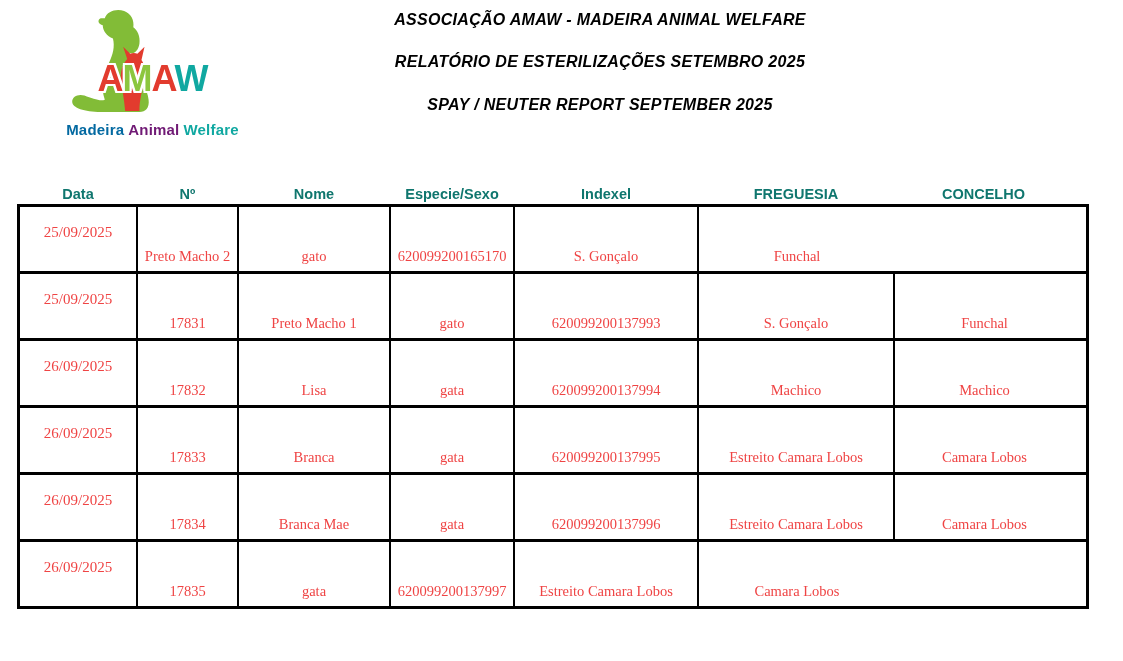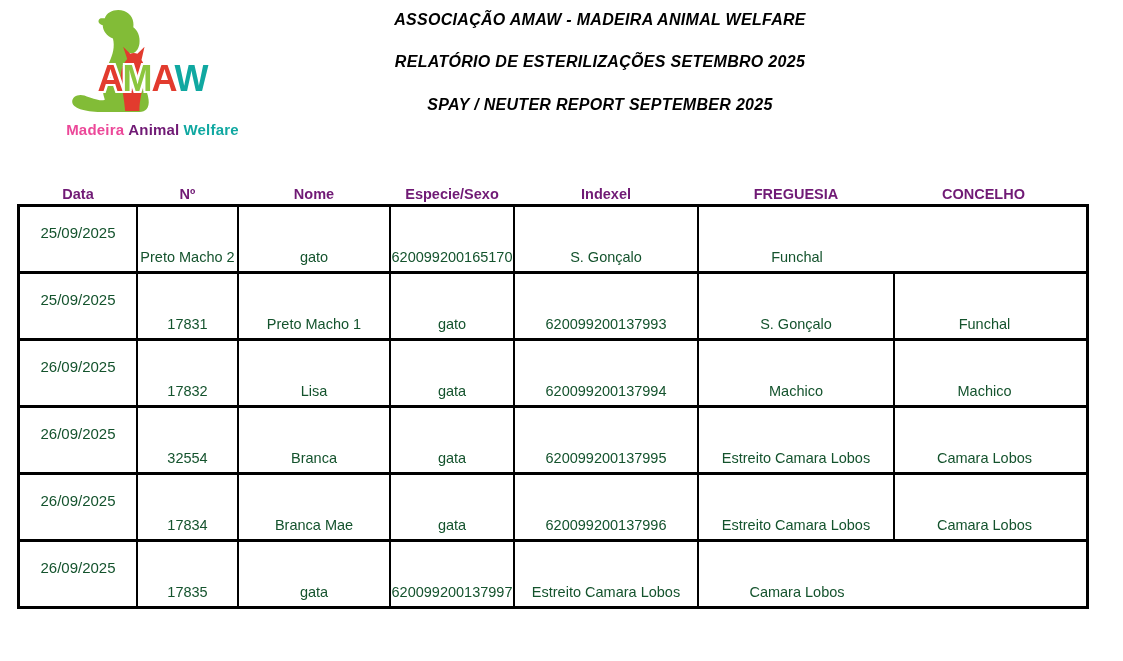--- a/index.html
+++ b/index.html
@@ -23,50 +23,50 @@
          letter-spacing:0.3px;color:#000;font-style:italic;}
   .title.l1{top:11px;}
   .title.l2{top:53px;}
   .title.l3{top:96px;}
 
   
   .thead{position:absolute;left:17px;top:180px;width:1072px;height:22px;
          display:grid;grid-template-columns:118px 101px 152px 124px 184px 196px 179px;
          padding:0 3px;box-sizing:border-box;}
   .hcell{display:flex;align-items:flex-end;justify-content:center;
-         font-weight:bold;font-size:14.5px;color:#701a75;border-right:2px solid transparent;text-align:center;}
+         font-weight:bold;font-size:14.5px;color:#0f766e;border-right:2px solid transparent;text-align:center;}
   .tbody{position:absolute;left:17px;top:204px;width:1072px;box-sizing:border-box;
          border:3px solid #000;}
   .trow{display:grid;grid-template-columns:118px 101px 152px 124px 184px 196px 179px;
         height:64px;border-bottom:3px solid #000;}
   .trow:last-child{border-bottom:none;}
   .tcell{display:flex;align-items:flex-end;justify-content:center;
-         font-size:14.5px;color:#14532d;border-right:2px solid #000;
-         padding-bottom:6px;box-sizing:border-box;overflow:hidden;white-space:nowrap;}
+         font-size:14.5px;color:#ef4444;border-right:2px solid #000;
+         padding-bottom:6px;box-sizing:border-box;overflow:hidden;white-space:nowrap;font-family:Liberation Serif, serif;}
   .tcell:last-child{border-right:none;}
   .tcell.datecell{align-items:center;padding-bottom:14px;font-size:15px;}
 </style>
 </head>
 <body>
 
 <div class="page">
 
   <div class="logo">
     <svg viewBox="0 0 90 106" aria-hidden="true">
       <path d="M34,10 C36,3 46,0 53,3 C60,6 63,12 62,19 C66,22 69,28 68,35
                C67,42 62,46 58,44 C58,52 60,58 64,64 C70,72 76,80 77,90
                C78,98 74,102 68,102 L30,102 C14,102 2,98 2,92 C2,87 8,84 14,86
                C22,89 30,92 34,90 C30,78 32,64 38,54 C42,46 44,38 42,30
                C36,28 32,22 32,17 C28,16 26,12 30,10 Z" fill="#82bc37"></path>
       <path d="M56,50 L52,38 L59,45 C61,44 64,44 66,45 L73,38 L70,51
                C74,57 75,64 73,71 C71,80 68,90 68,101 L54,101
                C53,90 51,80 50,71 C49,63 51,56 56,50 Z" fill="#e23b2e"></path>
     </svg>
     <div class="logo-letters" id="logo-letters"><span style="color: rgb(226, 59, 46);">A</span><span style="color: rgb(140, 198, 63);">M</span><span style="color: rgb(226, 59, 46);">A</span><span style="color: rgb(16, 168, 161);">W</span></div>
-    <div class="logo-tagline" id="logo-tagline"><span style="color: #ec4899;">Madeira</span><span style="color: #701a75;">Animal</span><span style="color: rgb(16, 168, 161);">Welfare</span></div>
+    <div class="logo-tagline" id="logo-tagline"><span style="color: #0369a1;">Madeira</span><span style="color: #701a75;">Animal</span><span style="color: rgb(16, 168, 161);">Welfare</span></div>
   </div>
 
   <div class="titles">
     <div class="title l1">ASSOCIAÇÃO AMAW - MADEIRA ANIMAL WELFARE</div>
     <div class="title l2">RELATÓRIO DE ESTERILIZAÇÕES SETEMBRO 2025</div>
     <div class="title l3">SPAY / NEUTER REPORT SEPTEMBER 2025</div>
   </div>
 
   <div class="thead" id="thead">
       <div class="hcell">Data</div>
@@ -99,21 +99,21 @@
         <div class="tcell datecell">26/09/2025</div>
         <div class="tcell">17832</div>
         <div class="tcell">Lisa</div>
         <div class="tcell">gata</div>
         <div class="tcell">620099200137994</div>
         <div class="tcell">Machico</div>
         <div class="tcell">Machico</div>
       </div>
       <div class="trow">
         <div class="tcell datecell">26/09/2025</div>
-        <div class="tcell">32554</div>
+        <div class="tcell">17833</div>
         <div class="tcell">Branca</div>
         <div class="tcell">gata</div>
         <div class="tcell">620099200137995</div>
         <div class="tcell">Estreito Camara Lobos</div>
         <div class="tcell">Camara Lobos</div>
       </div>
       <div class="trow">
         <div class="tcell datecell">26/09/2025</div>
         <div class="tcell">17834</div>
         <div class="tcell">Branca Mae</div>

